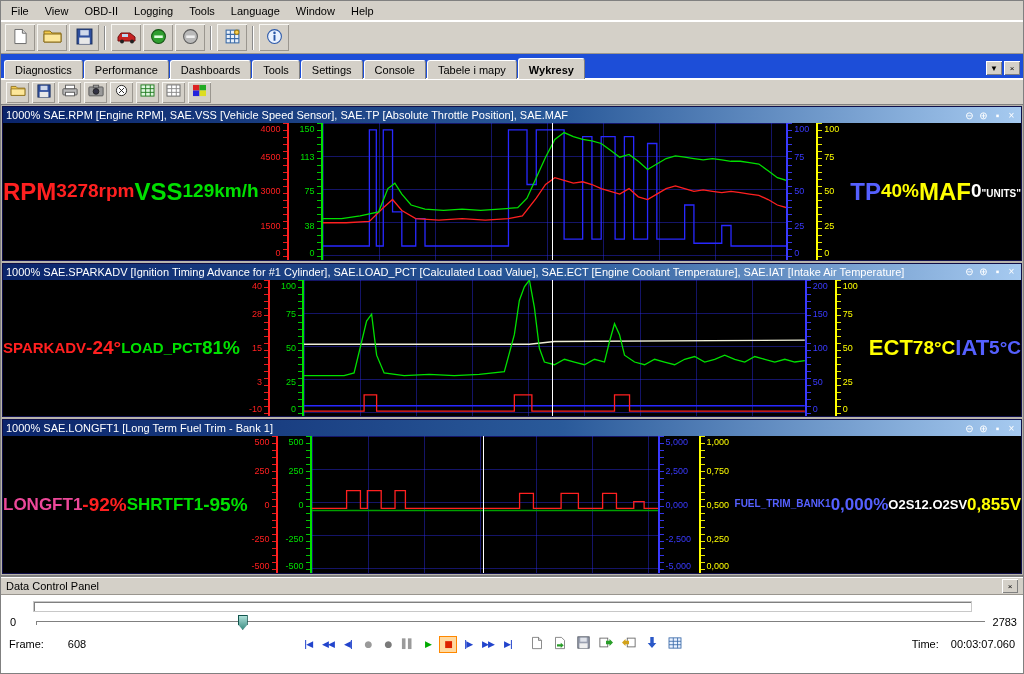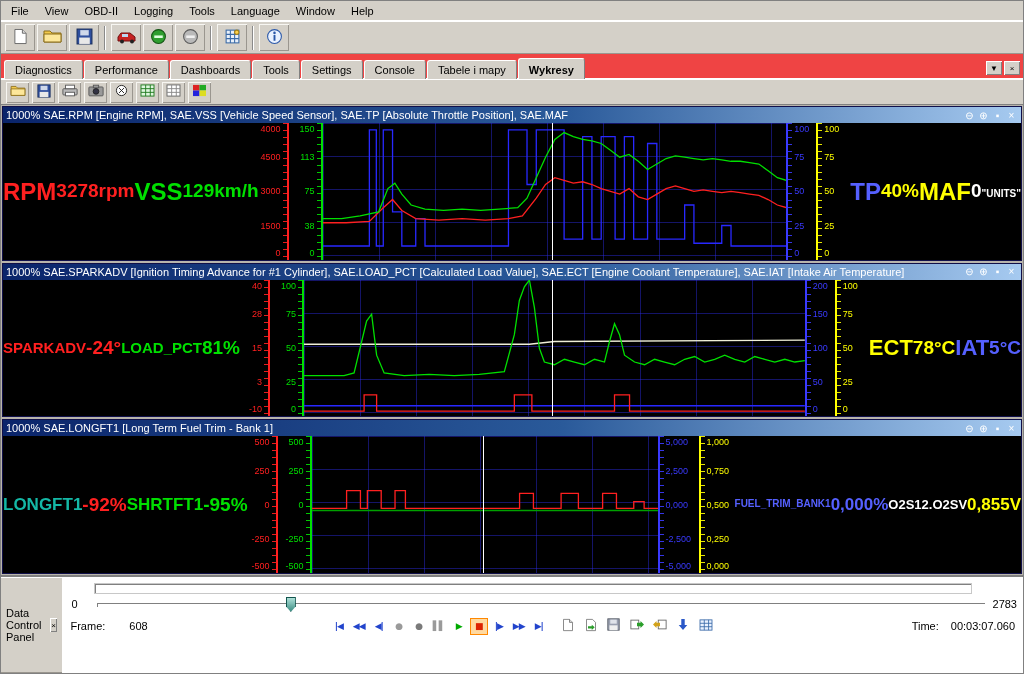--- a/index.html
+++ b/index.html
@@ -15,21 +15,21 @@
   
   .toolbar { flex:0 0 33px; display:flex; align-items:center; gap:2px; padding:2px 4px;
     background:#d4d0c8; box-shadow: inset 0 1px 0 #fff, inset 0 -1px 0 #9a968f; }
   .tb-btn { width:30px; height:27px; display:flex; align-items:center; justify-content:center;
     background:#d4d0c8; border:none; box-shadow: inset 1px 1px 0 #f7f6f2, inset -1px -1px 0 #9a968f; }
   .tb-sep { width:2px; height:24px; margin:0 3px;
     box-shadow: inset 1px 0 0 #8a8a8a, inset -1px 0 0 #ffffff; }
 
   
   .tabstrip { flex:0 0 25px; display:flex; align-items:flex-end; gap:1px; padding:3px 3px 0;
-    background:#ef4444; box-shadow: inset 0 -1px 0 #fff; }
+    background:#1d4ed8; box-shadow: inset 0 -1px 0 #fff; }
   .tab { flex:0 0 auto; padding:3px 10px; background:#d4d0c8; cursor:default;
     border:1px solid #808080; border-bottom:none; border-top-color:#fff; border-left-color:#fff;
     border-radius:3px 3px 0 0; }
   .tab.active { font-weight:bold; padding-top:5px; position:relative; z-index:2; background:#d4d0c8; }
   .tab-extra { margin-left:auto; display:flex; gap:2px; align-items:center; padding-bottom:4px; }
   .sqbtn { width:16px; height:14px; display:flex; align-items:center; justify-content:center;
     font-size:8px; background:#d4d0c8; border:none;
     box-shadow: inset 1px 1px 0 #fff, inset -1px -1px 0 #808080; }
 
   
@@ -62,21 +62,21 @@
   .axticks { position:absolute; top:0; bottom:0; width:4px; opacity:.9;
     background-image:repeating-linear-gradient(to bottom, currentColor 0 1px, transparent 1px 7px); }
   .plot { flex:1 1 auto; position:relative; background:#000; overflow:hidden;
     background-image:
       repeating-linear-gradient(to right, rgba(45,45,230,.45) 0 1px, transparent 1px 56px),
       repeating-linear-gradient(to bottom, rgba(45,45,230,.45) 0 1px, transparent 1px 33px); }
   .plot svg { position:absolute; left:0; top:0; width:100%; height:100%; }
   .cursor { position:absolute; top:0; bottom:0; width:1px; background:#fff; }
 
   
-  .dcp { flex:1 1 auto; display:flex; flex-direction:row; background:#3b82f6; border-top:2px solid #808080; }
+  .dcp { flex:1 1 auto; display:flex; flex-direction:column; background:#3b82f6; border-top:2px solid #808080; }
   .dcp-title { flex:0 0 18px; display:flex; align-items:center; padding:0 5px; background:#d4d0c8;
     box-shadow: inset 0 1px 0 #fff, inset 0 -1px 0 #9a968f; }
   .dcp-title .sqbtn { margin-left:auto; }
   .dcp-body { flex:1; display:flex; flex-direction:column; background:#fff; padding:5px 0 2px; }
   .progress { height:9px; margin:2px 52px 0 33px; background:#fff;
     box-shadow: inset 1px 1px 0 #808080, inset -1px -1px 0 #fff, 0 0 0 1px #c8c8c8; }
   .slider-row { display:flex; align-items:center; height:22px; padding:0 6px 0 9px; }
   .slider-row .rng { width:26px; }
   .slider-row .rng.end { width:auto; text-align:right; }
   .slider { flex:1; position:relative; height:20px; margin:0 8px 0 0; }
@@ -393,21 +393,21 @@
           <span class="pt-text">1000% SAE.LONGFT1 [Long Term Fuel Trim - Bank 1]</span>
           <span class="pt-controls">
             <span class="pt-btn">⊖</span>
             <span class="pt-btn">⊕</span>
             <span class="pt-btn">▪</span>
             <span class="pt-btn">×</span>
           </span>
         </div>
         <div class="pbody">
           <div class="pside left">
-            <div class="pitem" style="color: #14b8a6; font-size: 17px;">LONGFT1</div>
+            <div class="pitem" style="color: #ec4899; font-size: 17px;">LONGFT1</div>
             <div class="pitem" style="color: rgb(255, 32, 32); font-size: 19px;">-92%</div>
             <div class="pitem" style="color: rgb(0, 224, 0); font-size: 17px;">SHRTFT1</div>
             <div class="pitem" style="color: rgb(0, 224, 0); font-size: 19px;">-95%</div>
           </div>
           <div class="axis left" style="width: 30px; color: rgb(255, 32, 32);">
             <span class="tick" style="top: calc(0% + 2px); transform: none;">500</span>
             <span class="tick" style="top: calc(25% + 0px); transform: translateY(-50%);">250</span>
             <span class="tick" style="top: calc(50% + 0px); transform: translateY(-50%);">0</span>
             <span class="tick" style="top: calc(75% + 0px); transform: translateY(-50%);">-250</span>
             <span class="tick" style="top: calc(100% - 2px); transform: translateY(-100%);">-500</span>

